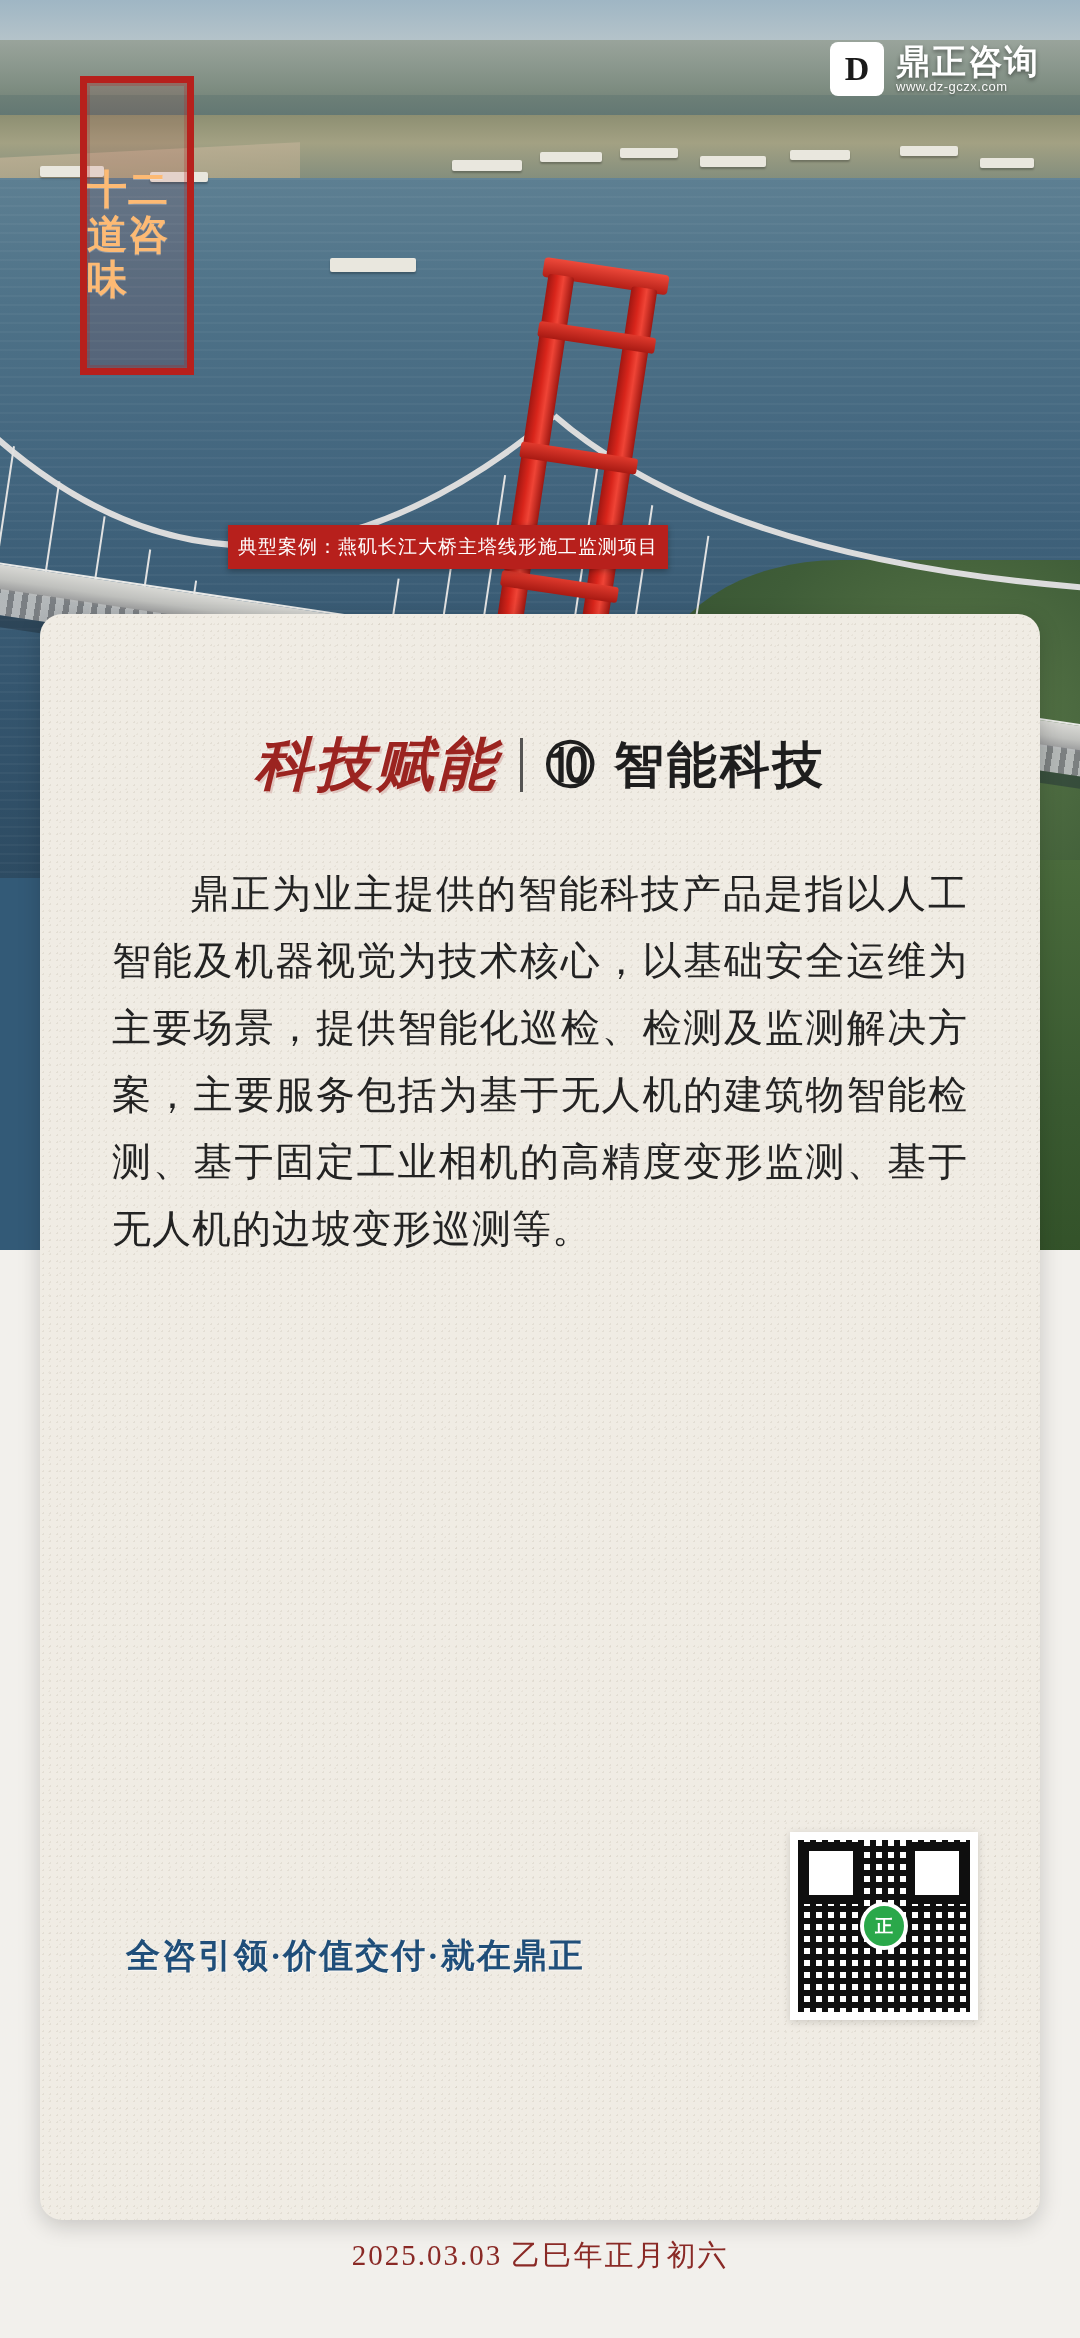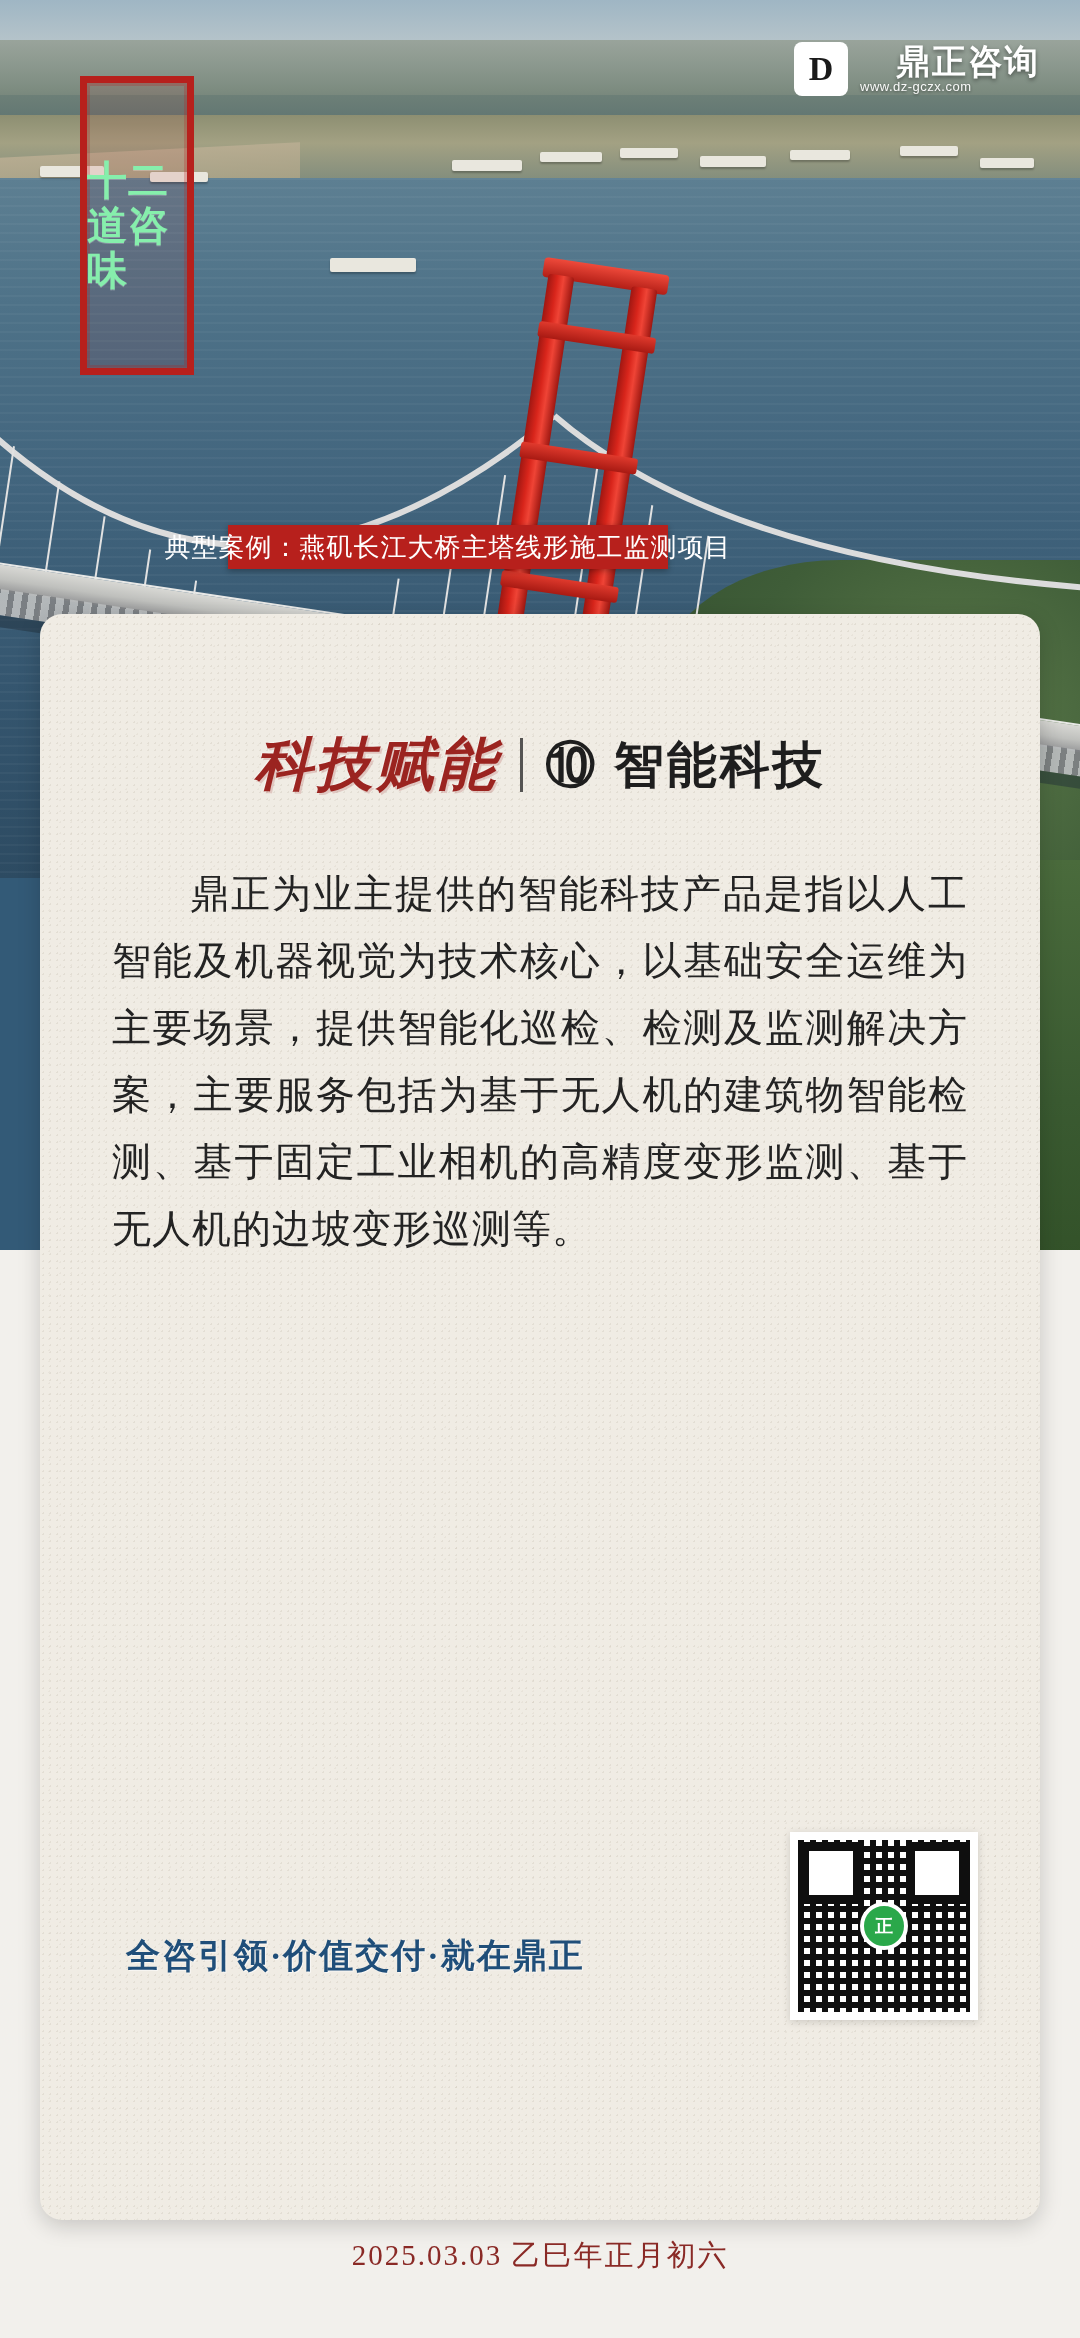--- a/index.html
+++ b/index.html
@@ -162,56 +162,55 @@
     background:#ffffff;
     display:flex;align-items:center;justify-content:center;
     color:#1a1a1a;font-size:34px;font-weight:700;
     font-family:"Liberation Serif", serif;
   }
   .logo .txt .cn{
     color:#ffffff;font-size:34px;font-weight:700;letter-spacing:2px;
     text-shadow:0 2px 4px rgba(0,0,0,.45);
     font-family:"Liberation Serif", serif;
     line-height:1.05;
-    margin-left:36px;
   }
   .logo .txt .url{
     color:#ffffff;font-size:13px;letter-spacing:.5px;opacity:.95;
     text-shadow:0 1px 3px rgba(0,0,0,.5);
   }
 
   
   .seal{
     position:absolute; left:80px; top:76px;
     width:100px; height:285px;
     border:7px solid #b7201c;
     background: rgba(183,32,28,0.10);
     box-shadow: inset 0 0 0 3px rgba(183,32,28,.25);
   }
   .seal .seal-text{
-    position:absolute; left:0; top:1px; width:100%; height:100%;
+    position:absolute; left:0; top:10px; width:100%; height:100%;
     display:flex; flex-direction:column; align-items:center; justify-content:center;
-    color:#86efac;
+    color:#fdba74;
     font-family:"Liberation Serif", serif;
     font-size:40px;
     font-weight:700;
     line-height:1.12;
     letter-spacing:1px;
     text-shadow: 0 1px 0 rgba(255,255,255,.25);
   }
 
   
   .caption{
     position:absolute;
     left:228px; top:525px;
     width:440px; height:44px;
     background:#b7201c;
     color:#ffffff;
     font-family:"Liberation Serif", serif;
-    font-size:26px;
+    font-size:19px;
     display:flex; align-items:center; justify-content:center;
     letter-spacing:1px;
     white-space:nowrap;
     box-shadow:0 2px 6px rgba(0,0,0,.3);
   }
 
   
   .card{
     position:absolute;
     left:40px; top:614px;

